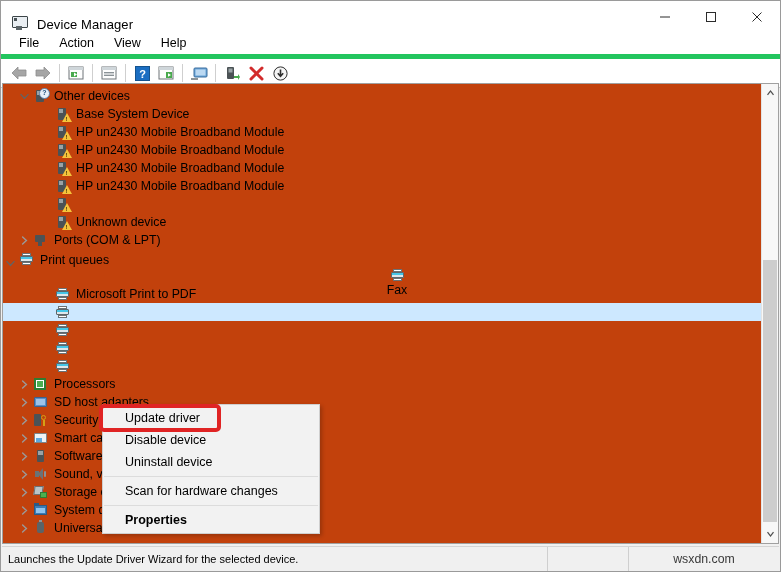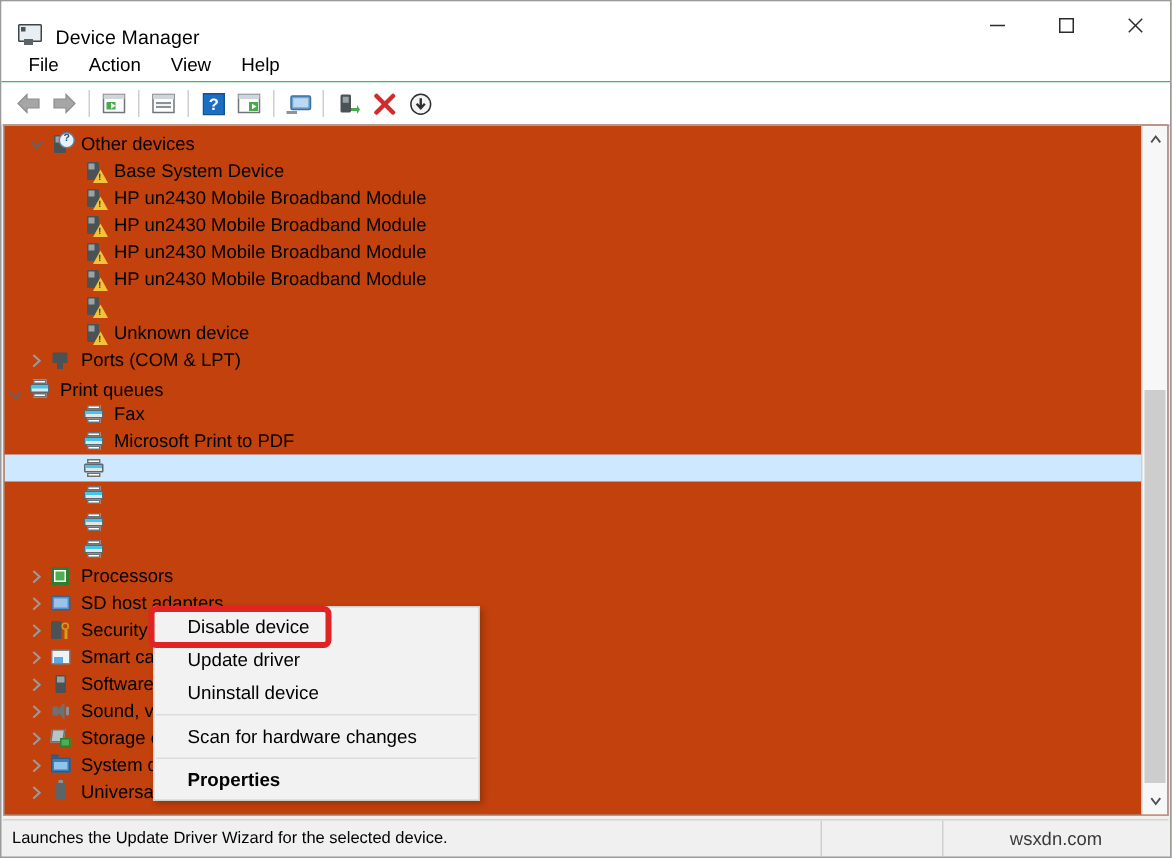--- a/index.html
+++ b/index.html
@@ -35,21 +35,21 @@
   .title-text{font-size:13px;color:#000;letter-spacing:.1px;}
   .winbtns{position:absolute;right:0;top:0;display:flex;height:31px;}
   .winbtn{
     width:46px;height:31px;display:flex;align-items:center;justify-content:center;
     font-size:12px;color:#2b2b2b;background:transparent;
   }
   .winbtn svg{display:block;}
   
   .menubar{
     height:22px;background:#ffffff;display:flex;align-items:center;
-    padding-left:8px;border-bottom:1px solid #22c55e;
+    padding-left:8px;border-bottom:5px solid #22c55e;
   }
   .menubar .mi{
     padding:2px 10px;font-size:12.5px;color:#000;
   }
   
   .toolbar{
     height:28px;background:#ffffff;display:flex;align-items:center;
     padding-left:6px;border-bottom:1px solid #c9c9c9;
   }
   .tb{
@@ -406,21 +406,21 @@
           <span class="ico">
             <div class="ic-print">
               <div class="top"></div>
               <div class="mid"></div>
               <div class="cyan"></div>
               <div class="out"></div>
             </div>
           </span>
           <span class="lbl">Print queues</span>
         </div>
-        <div class="row" style="padding-left: 36px;">
+        <div class="row" style="padding-left: 36px; flex-direction: column;">
           <span class="chev"></span>
           <span class="ico">
             <div class="ic-print">
               <div class="top"></div>
               <div class="mid"></div>
               <div class="cyan"></div>
               <div class="out"></div>
             </div>
           </span>
           <span class="lbl">Fax</span>
@@ -624,22 +624,22 @@
       </div>
       <div class="sb-thumb" style="top:176px;height:262px;"></div>
       <div class="sb-arrow bottom">
         <svg width="9" height="7" viewBox="0 0 9 7">
             <path d="M4.5 6 L1 1.5 L2 0.7 L4.5 4 L7 0.7 L8 1.5 Z" fill="#505050"></path>
           </svg>
       </div>
     </div>
 
     <div class="ctx" id="ctx">
+        <div class="ctx-item">Update driver</div>
         <div class="ctx-item">Disable device</div>
-        <div class="ctx-item">Update driver</div>
         <div class="ctx-item">Uninstall device</div>
         <div class="ctx-sep"></div>
         <div class="ctx-item">Scan for hardware changes</div>
         <div class="ctx-sep"></div>
         <div class="ctx-item bold">Properties</div>
       </div>
     <div class="redbox" style="border-color: rgb(224, 36, 36);"></div>
   </div>
 
   <div class="statusbar">

